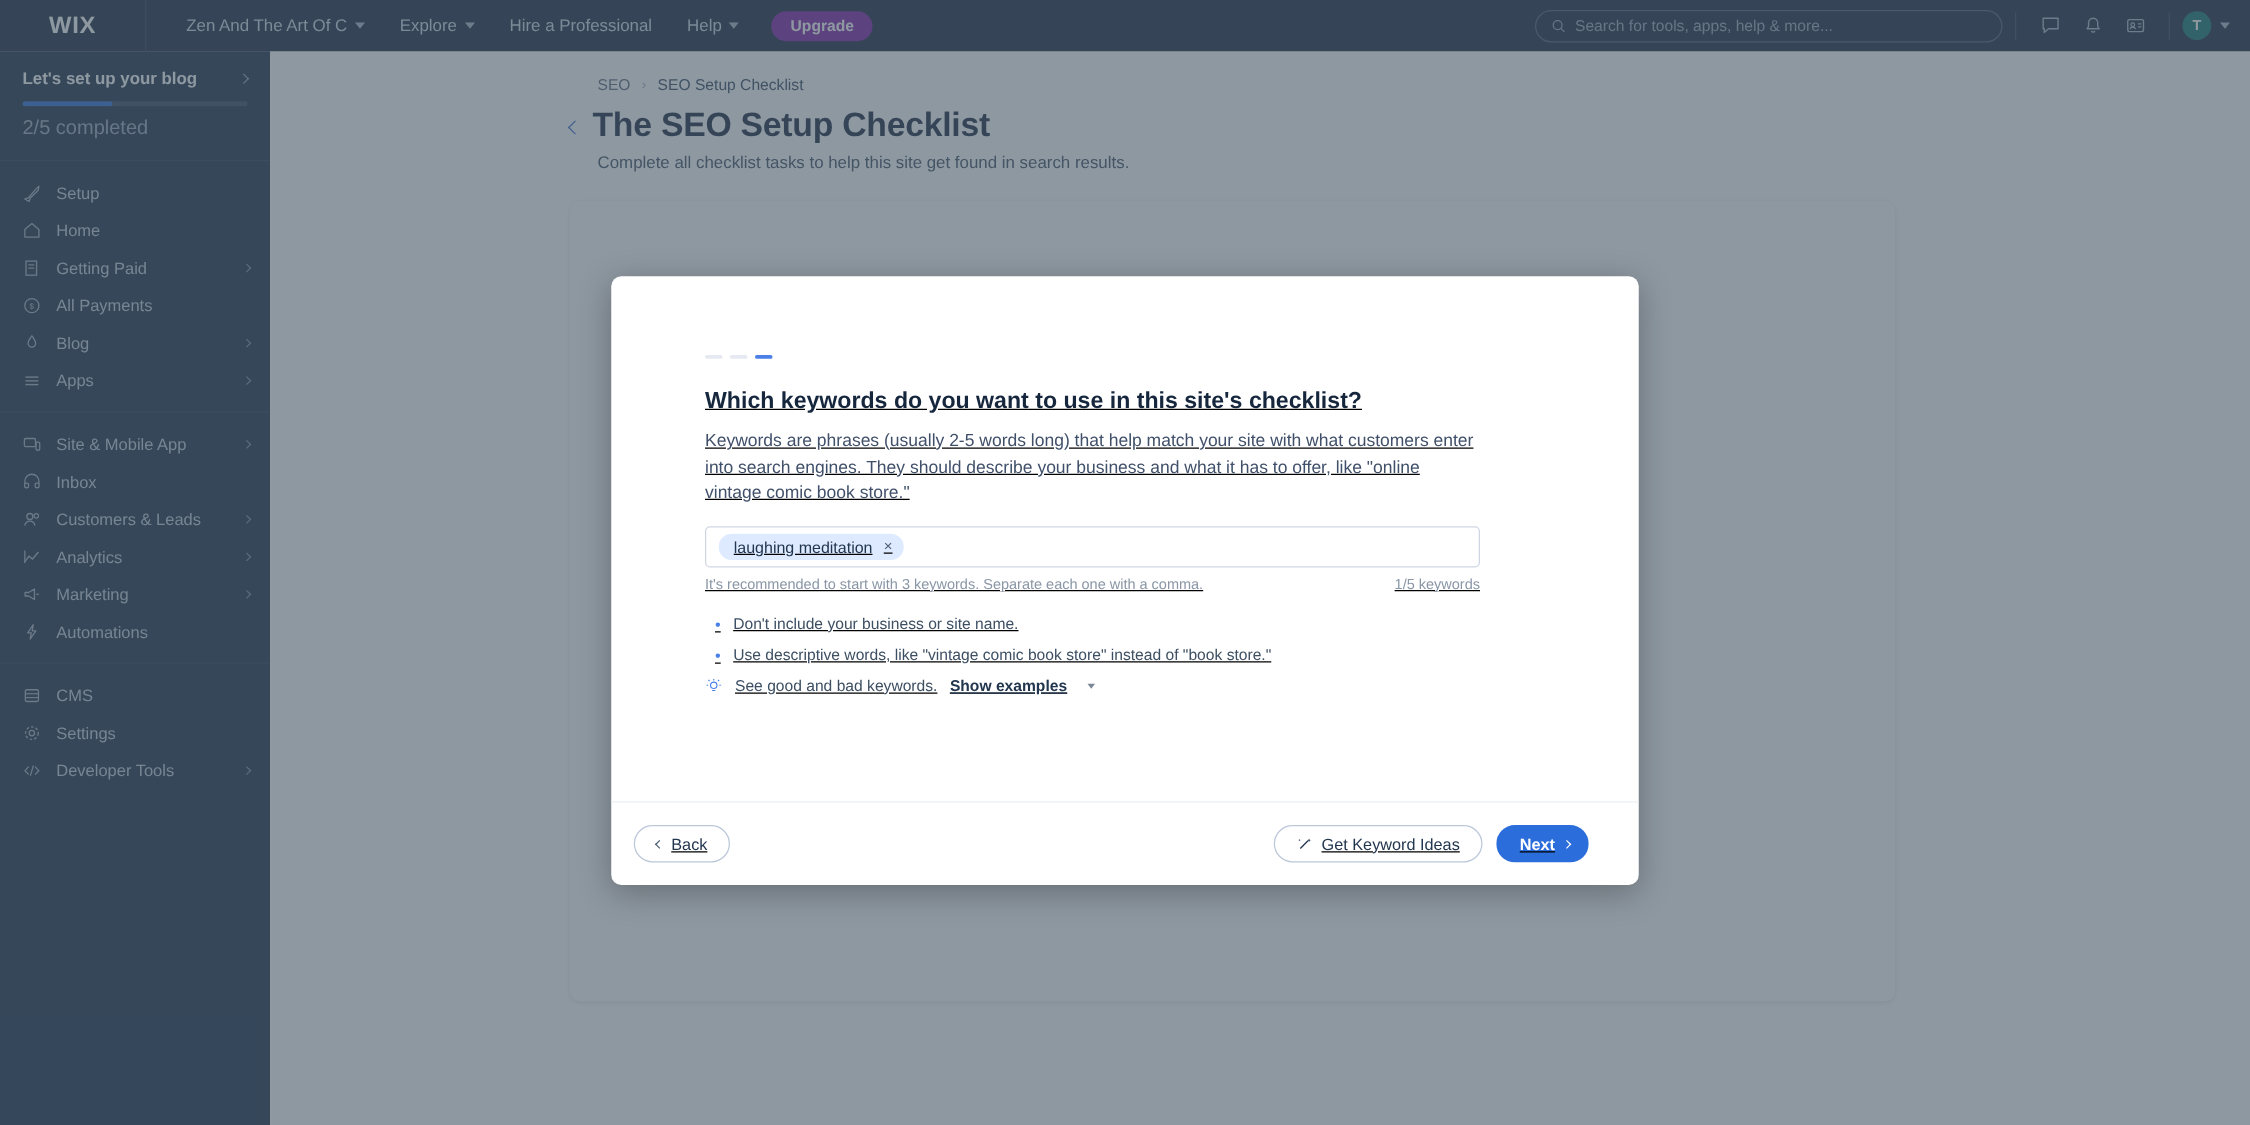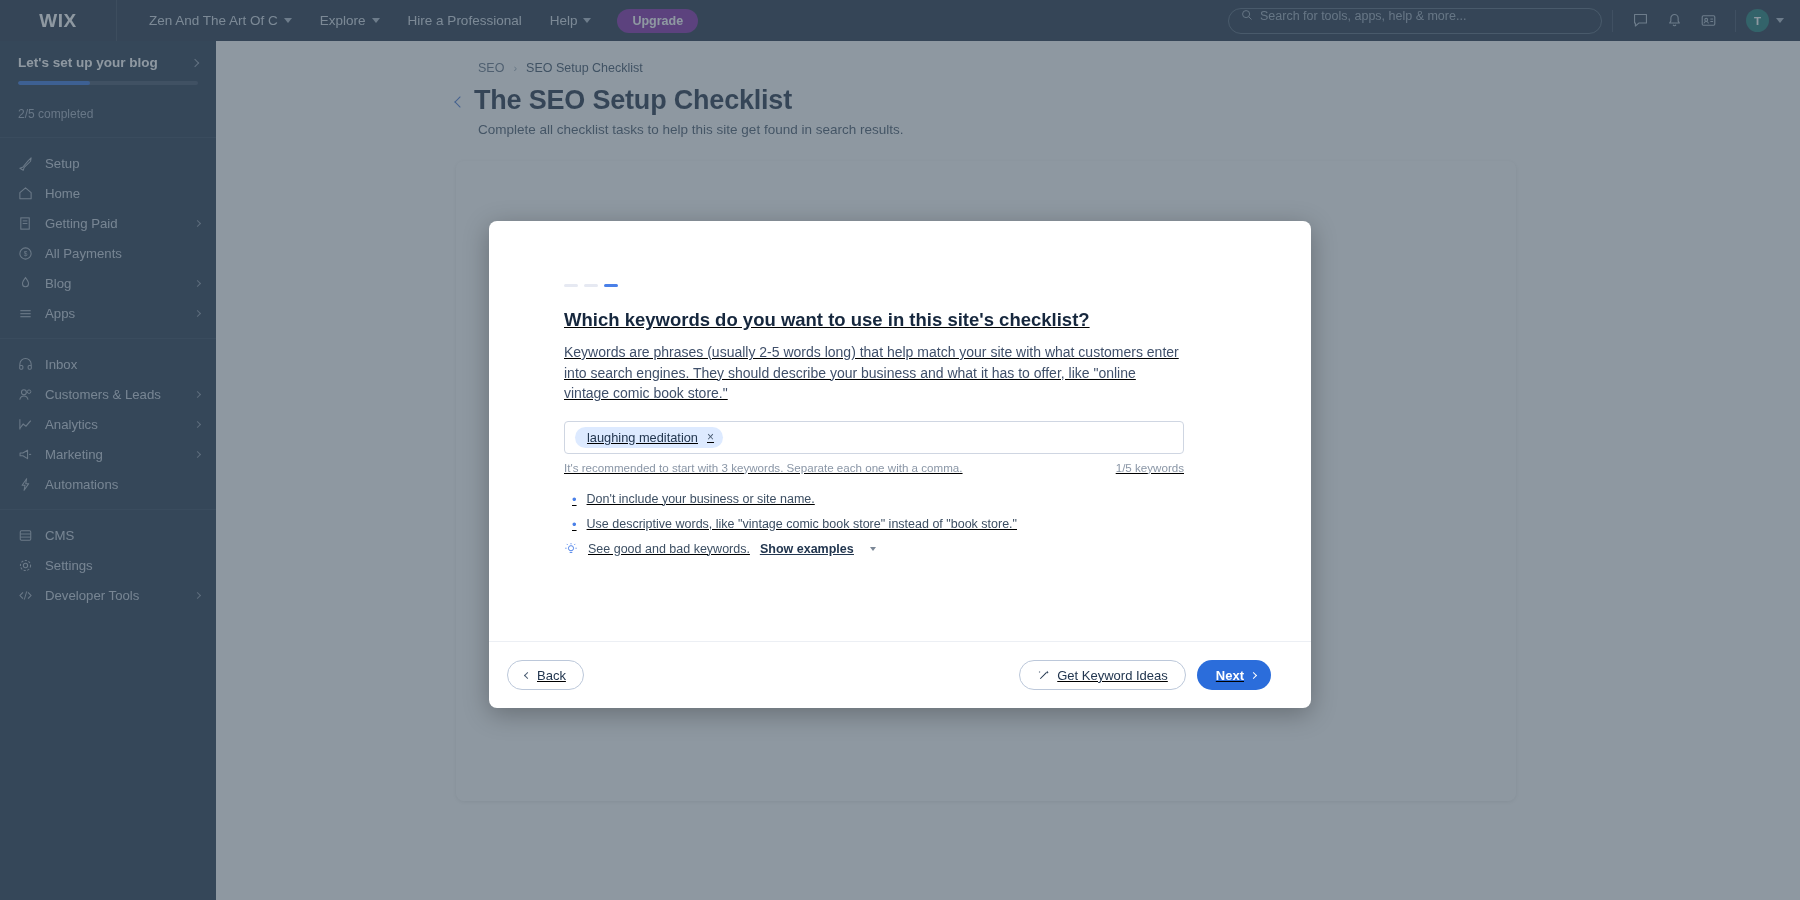--- a/index.html
+++ b/index.html
@@ -42,21 +42,21 @@
     margin-left: 12px;
     background: #7b1fa2; color: #fff; font-size: 12.5px; font-weight: 600;
     border-radius: 14px; padding: 5px 15px; cursor: pointer; border: none;
   }
   .topbar-right {
     position: absolute; right: 0; top: 0; height: 41px;
     display: flex; align-items: center; gap: 0;
   }
   .search-pill {
     width: 374px; height: 26px; border: 1px solid #4b5d72; border-radius: 14px;
-    display: flex; gap: 7px; padding: 0 12px;
+    display: flex; align-items: center; gap: 7px; padding: 0 12px;
     color: #97a5b6; font-size: 12.5px; cursor: text;
   }
   .search-pill svg { flex: 0 0 auto; }
   .topicon {
     width: 34px; height: 41px; display: flex; align-items: center; justify-content: center;
     cursor: pointer;
   }
   .vsep { width: 1px; height: 22px; background: #32435a; margin: 0 10px; }
   .avatar {
     width: 23px; height: 23px; border-radius: 50%;
@@ -77,21 +77,21 @@
   }
   .chev-right {
     width: 6px; height: 6px; border-right: 1.6px solid #8e9cae; border-top: 1.6px solid #8e9cae;
     transform: rotate(45deg); display: inline-block;
   }
   .progress-track {
     margin-top: 11px; width: 100%; height: 4px; border-radius: 2px; background: #33465e;
     overflow: hidden;
   }
   .progress-fill { height: 4px; background: #2b6ddb; border-radius: 2px; }
-  .progress-label { margin-top: 22px; color: #9aa8ba; font-size: 12px; }
+  .progress-label { margin-top: 9px; color: #9aa8ba; font-size: 16px; }
   .side-divider { height: 1px; background: #243750; margin: 4px 0; }
   .side-group { padding: 6px 0; }
   .side-item {
     height: 30px; display: flex; align-items: center; gap: 12px;
     padding: 0 16px 0 18px; color: #c2cdda; font-size: 13.2px; cursor: pointer;
   }
   .side-ico { width: 15px; height: 15px; flex: 0 0 15px; display: flex; align-items: center; justify-content: center; opacity: .82; }
   .side-label { flex: 1 1 auto; white-space: nowrap; }
   .side-chev { width: 5px; height: 5px; border-right: 1.4px solid #7e8c9e; border-top: 1.4px solid #7e8c9e; transform: rotate(45deg); }
 
@@ -310,20 +310,30 @@
                 <line x1="2.5" y1="8.2" x2="13.5" y2="8.2" stroke="#c2cdda" stroke-width="1.2"></line>
                 <line x1="2.5" y1="11.4" x2="13.5" y2="11.4" stroke="#c2cdda" stroke-width="1.2"></line>
               </svg>
             </span>
             <span class="side-label">Apps</span>
             <span class="side-chev"></span>
           </div>
         </div>
         <div class="side-divider"></div>
         <div class="side-group">
+          <div class="side-item">
+            <span class="side-ico">
+              <svg width="15" height="15" viewBox="0 0 16 16">
+                <rect x="1.6" y="3" width="9.5" height="7" rx="1" fill="none" stroke="#c2cdda" stroke-width="1.1"></rect>
+                <rect x="11.5" y="6" width="3.2" height="7" rx="1" fill="none" stroke="#c2cdda" stroke-width="1.1"></rect>
+              </svg>
+            </span>
+            <span class="side-label">Site &amp; Mobile App</span>
+            <span class="side-chev"></span>
+          </div>
           <div class="side-item">
             <span class="side-ico">
               <svg width="15" height="15" viewBox="0 0 16 16">
                 <path d="M2 9.5V7.5a6 6 0 0 1 12 0v2" fill="none" stroke="#c2cdda" stroke-width="1.1"></path>
                 <rect x="1.8" y="9" width="3.4" height="4" rx="1.2" fill="none" stroke="#c2cdda" stroke-width="1.1"></rect>
                 <rect x="10.8" y="9" width="3.4" height="4" rx="1.2" fill="none" stroke="#c2cdda" stroke-width="1.1"></rect>
               </svg>
             </span>
             <span class="side-label">Inbox</span>
           </div>

